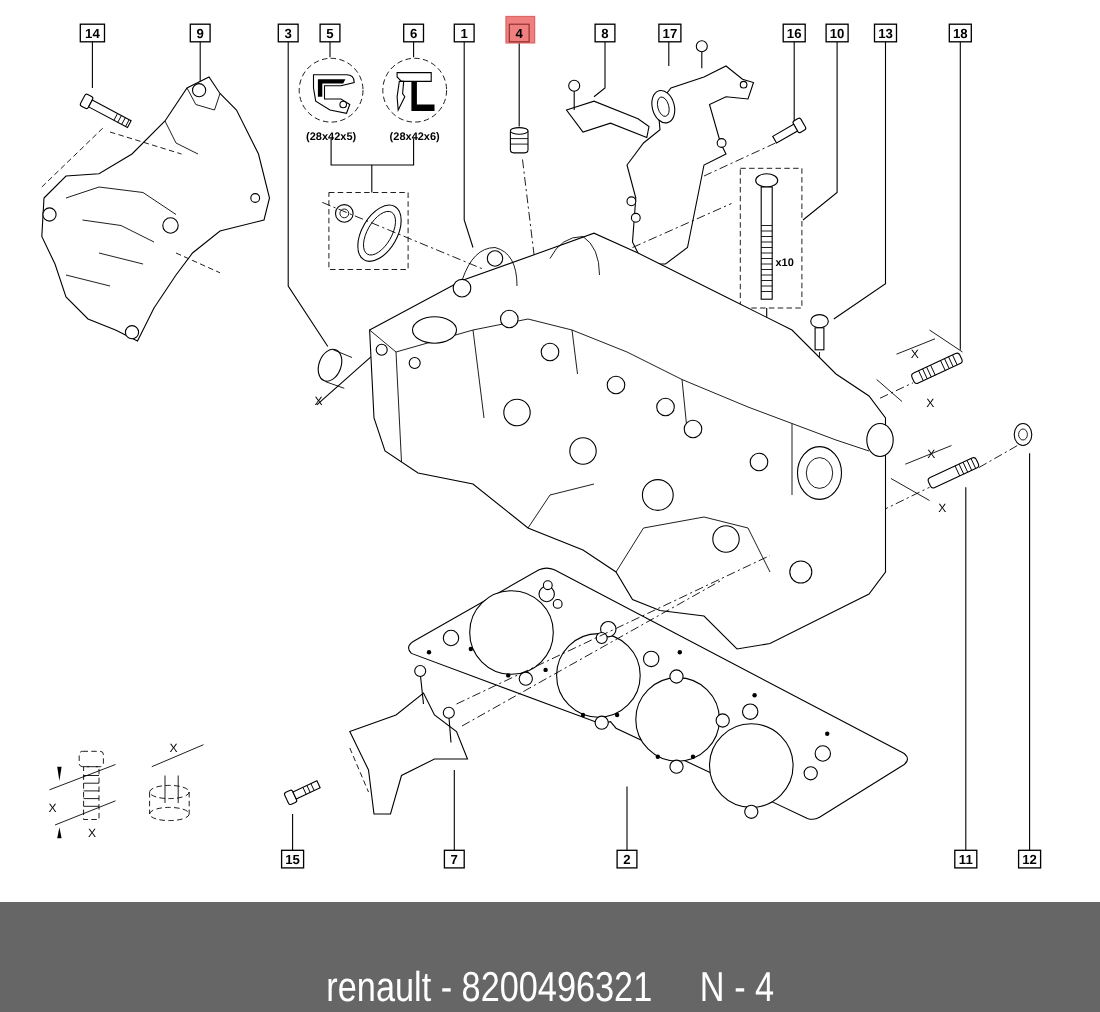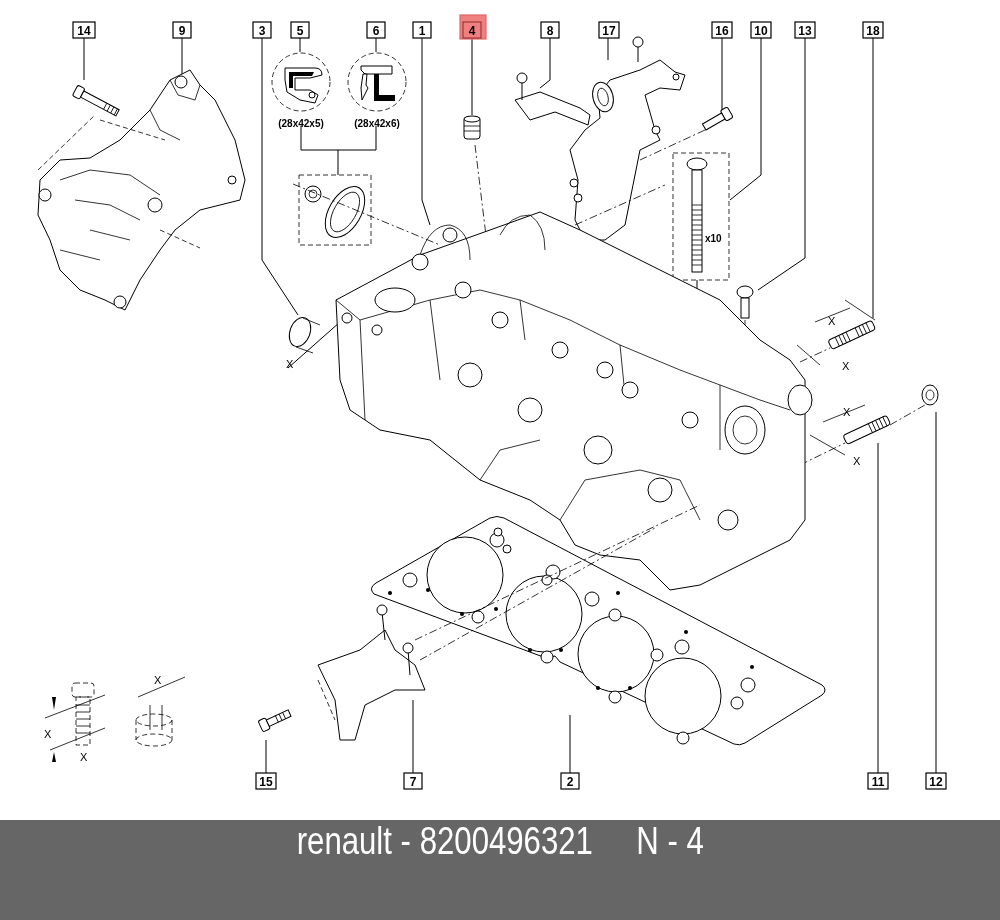--- a/index.html
+++ b/index.html
@@ -11,21 +11,21 @@
   .leader { stroke: #000; stroke-width: 1; fill: none; }
   .ln { stroke: #000; stroke-width: 1; fill: none; }
   .thin { stroke: #000; stroke-width: 0.8; fill: none; }
   .dash { stroke: #000; stroke-width: 0.8; fill: none; stroke-dasharray: 5 3; }
   .dashdot { stroke: #000; stroke-width: 0.8; fill: none; stroke-dasharray: 8 3 2 3; }
   .part { stroke: #000; stroke-width: 1; fill: #ffffff; }
   .solid { fill: #000; stroke: none; }
   .dimx { font-family: "Liberation Sans", sans-serif; font-size: 11px; fill: #000; }
   .spec { font-family: "Liberation Sans", sans-serif; font-weight: bold; font-size: 10px; fill: #000; }
   #footer { position: absolute; left: 0; top: 820px; width: 1000px; height: 100px; background: #666666;
-            display: flex; align-items: flex-start; justify-content: center; }
+            display: flex; align-items: flex-end; justify-content: center; }
   #footer-text { color: #ffffff; font-family: "Liberation Sans", sans-serif; font-size: 38px; transform: scaleX(0.82); white-space: pre; letter-spacing: 0; }
 </style>
 </head>
 <body>
 
 <svg id="diagram" viewBox="0 0 1000 820" xmlns="http://www.w3.org/2000/svg">
 
   <g>
     <line class="leader" x1="84" y1="38" x2="84" y2="80"></line>
     <line class="leader" x1="182" y1="38" x2="182" y2="76"></line>

